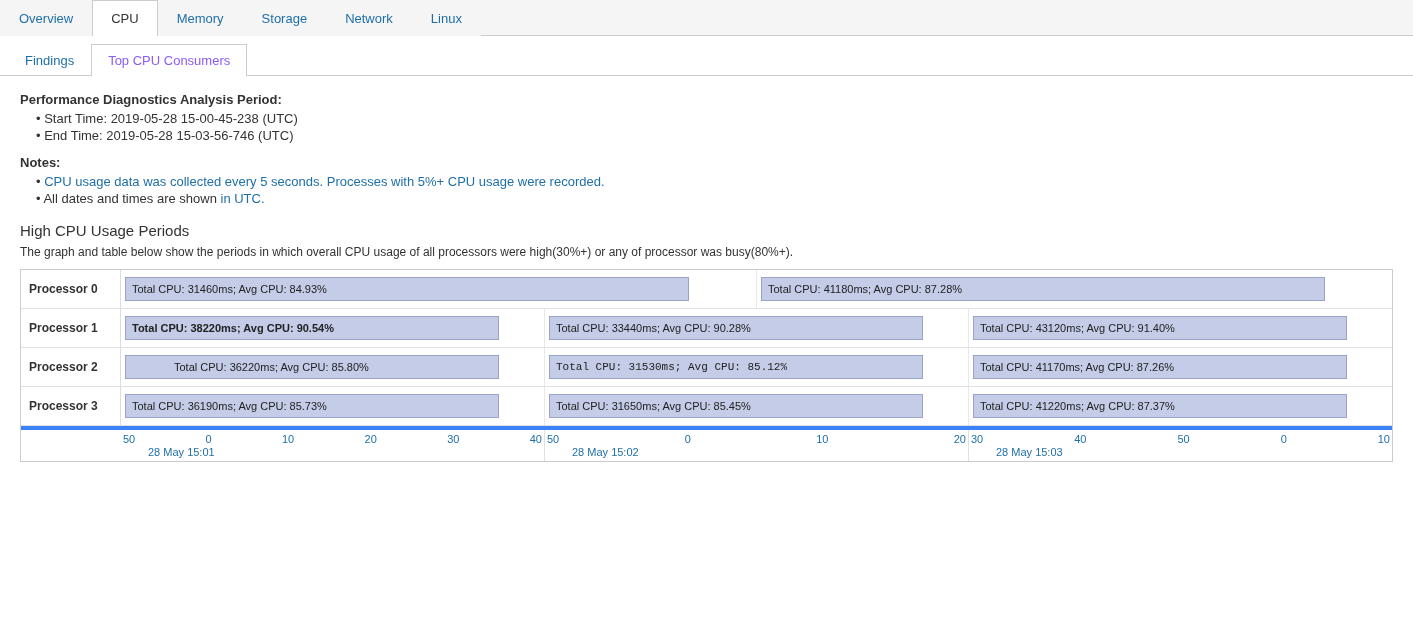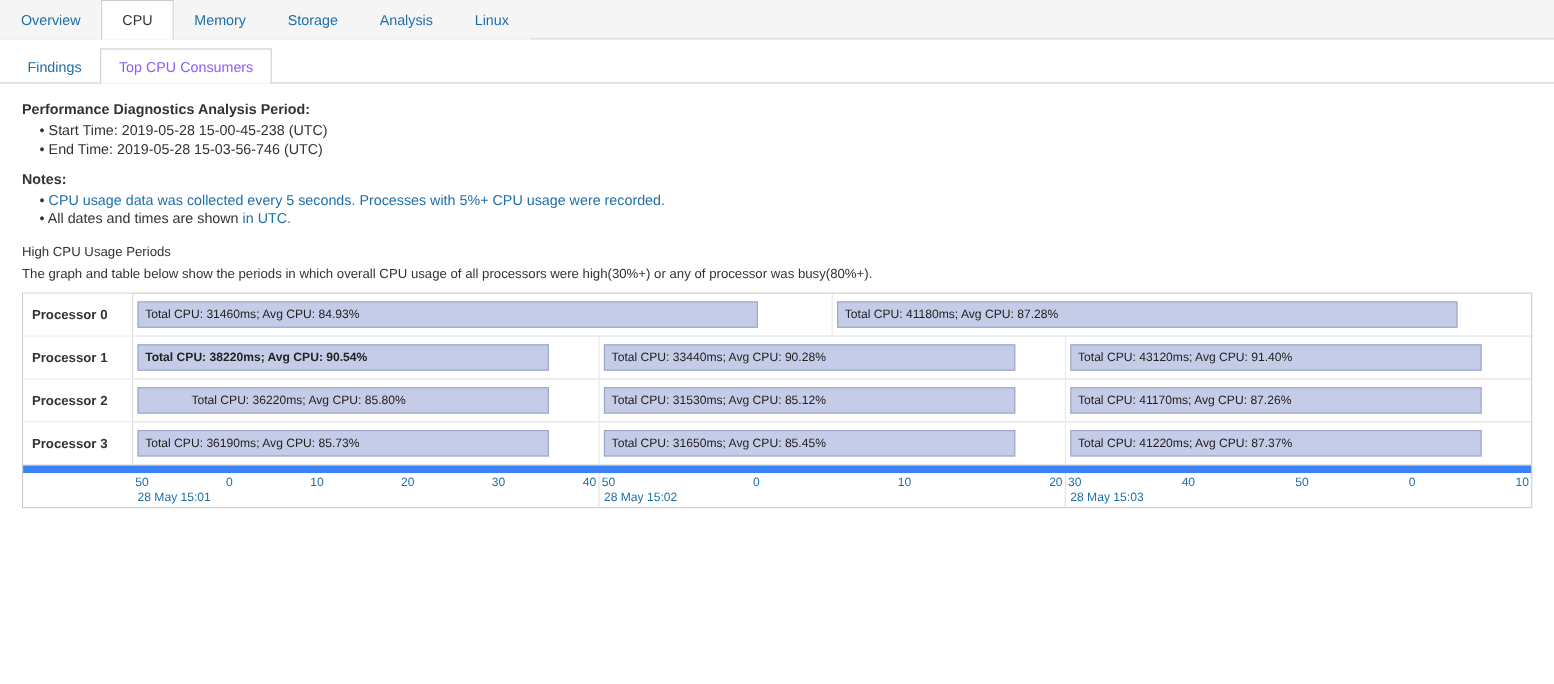--- a/index.html
+++ b/index.html
@@ -88,21 +88,21 @@
     }
     .notes ul li::before {
       content: "• ";
     }
     .notes ul li {
       margin-bottom: 2px;
     }
     .link-blue { color: #1e6fa8; }
 
     h2 {
-      font-size: 12px;
+      font-size: 15px;
       font-weight: 400;
       margin-bottom: 6px;
       color: #333;
     }
 
     .graph-desc {
       font-size: 12px;
       margin-bottom: 10px;
       color: #333;
     }
@@ -161,56 +161,57 @@
       align-items: center;
       padding: 0 6px;
       font-size: 11px;
       white-space: nowrap;
       color: #222;
     }
 
     
     .axis-container {
       display: flex;
-      border-top: 7px solid #3b82f6;
+      border-top: 4px solid #3b82f6;
       padding-left: 100px;
     }
     .axis-time-section {
       flex: 1;
       border-right: 1px solid #e0e0e0;
       padding: 3px 0;
     }
     .axis-time-section:last-child {
       border-right: none;
     }
     .axis-ticks-row {
       display: flex;
       justify-content: space-between;
       padding: 0 2px;
     }
     .axis-date-label {
       color: #1e6fa8;
       font-size: 11px;
       padding-left: 4px;
       margin-top: 1px;
+      margin-left: 23px;
     }
 
     .chart-outer {
       border: 1px solid #ccc;
     }
   </style>
 </head>
 <body>
 
 <div class="top-tabs">
 <div class="top-tab">Overview</div>
     <div class="top-tab active">CPU</div>
     <div class="top-tab">Memory</div>
     <div class="top-tab">Storage</div>
-    <div class="top-tab">Analysis</div>
+    <div class="top-tab">Network</div>
     <div class="top-tab">Linux</div>
   </div>
 
 <div class="second-tabs">
 <div class="second-tab">Findings</div>
     <div class="second-tab active">Top CPU Consumers</div>
   </div>
 
 <div class="content">
   <div class="analysis-period">
@@ -262,21 +263,21 @@
             </div>
           </div>
         </div>
         <div class="processor-row">
           <div class="proc-label-cell">Processor 2</div>
           <div class="proc-data-area">
             <div class="time-section">
               <div class="cpu-bar" style="width: 90%; padding-left: 48px;">Total CPU: 36220ms; Avg CPU: 85.80%</div>
             </div>
             <div class="time-section">
-              <div class="cpu-bar" style="width: 90%;">Total CPU: 31530ms; Avg CPU: 85.12%</div>
+              <div class="cpu-bar" style="width: 90%; font-family: Liberation Mono, monospace;">Total CPU: 31530ms; Avg CPU: 85.12%</div>
             </div>
             <div class="time-section">
               <div class="cpu-bar" style="width: 90%;">Total CPU: 41170ms; Avg CPU: 87.26%</div>
             </div>
           </div>
         </div>
         <div class="processor-row">
           <div class="proc-label-cell">Processor 3</div>
           <div class="proc-data-area">
             <div class="time-section">

